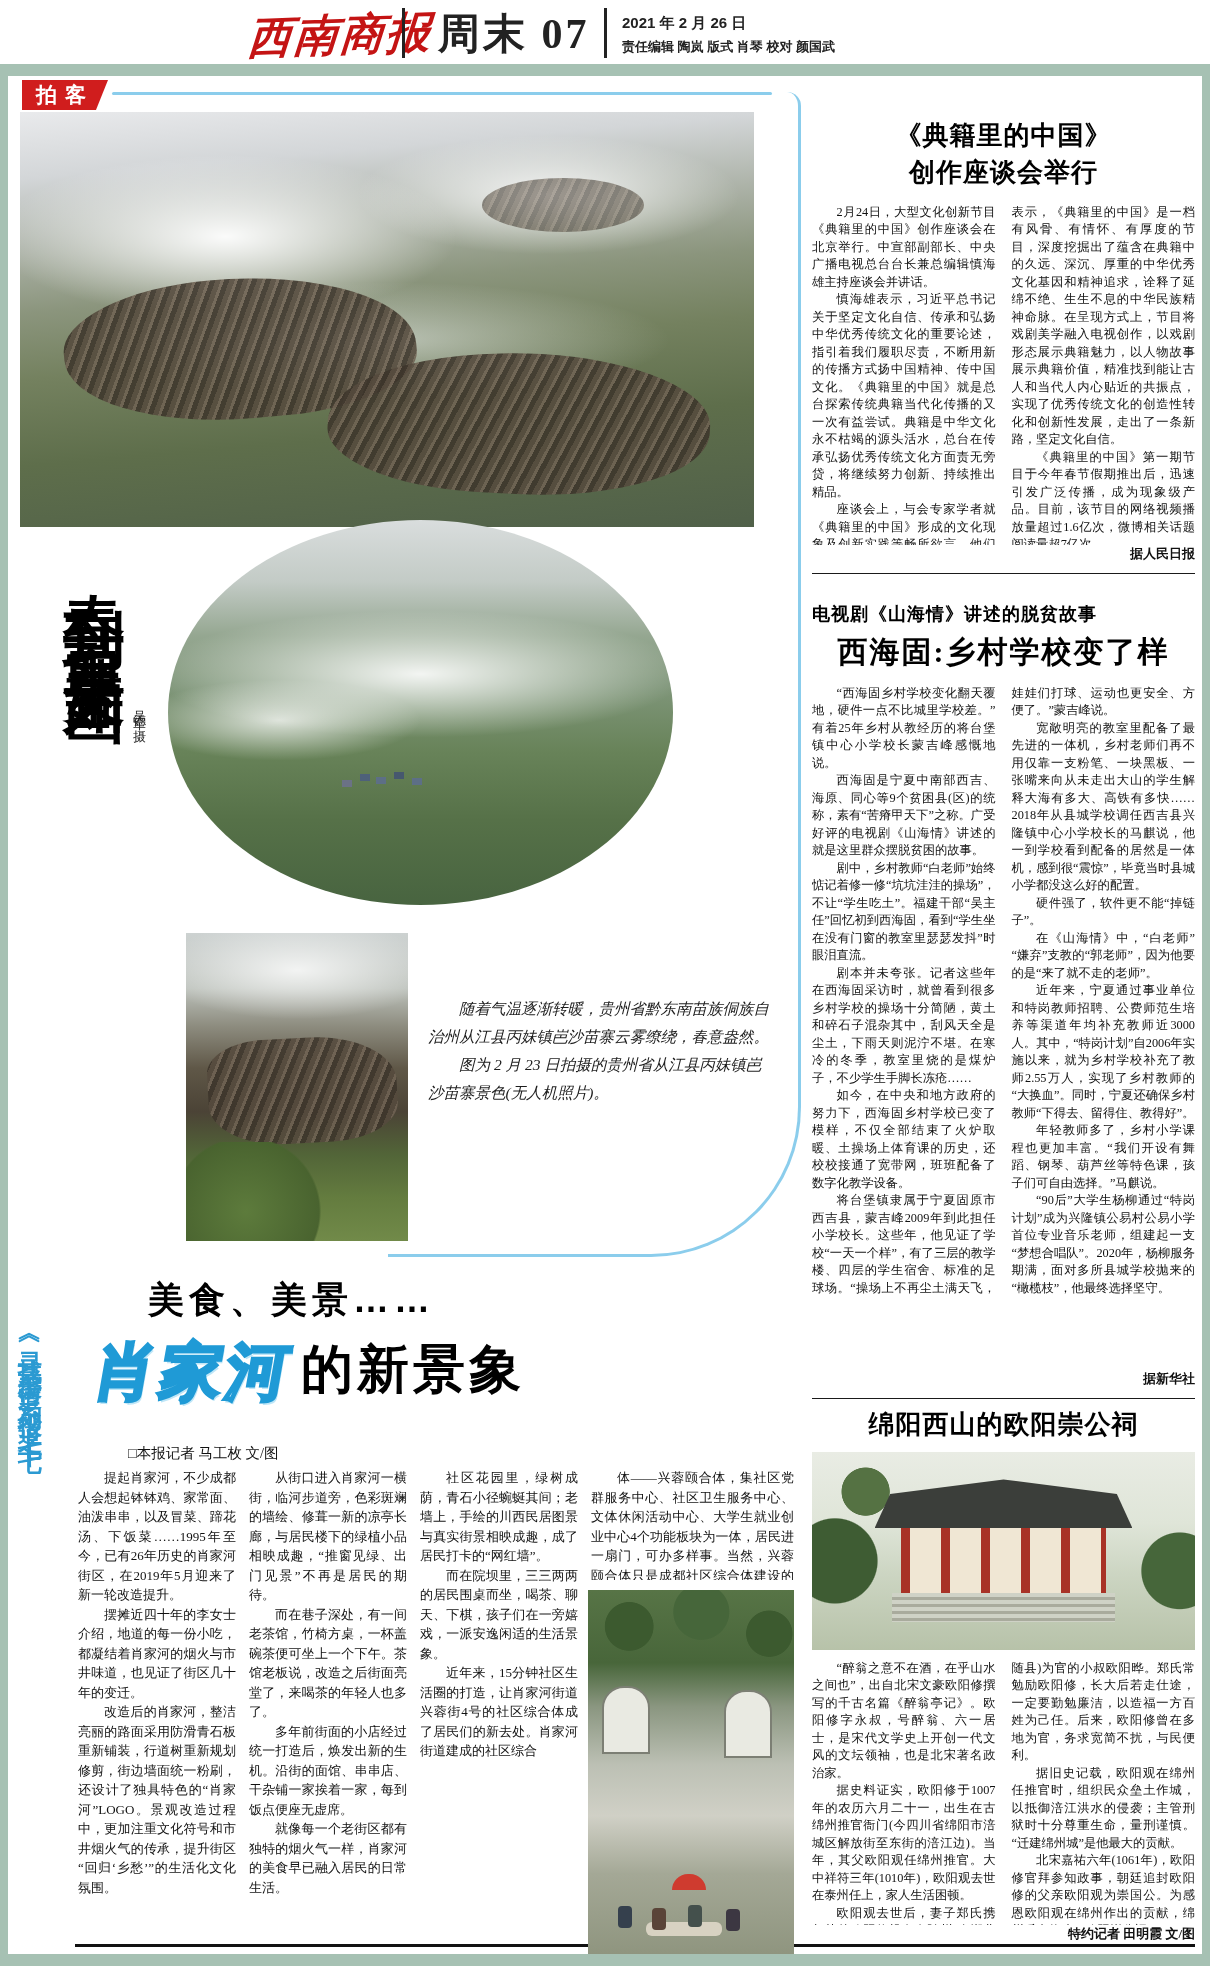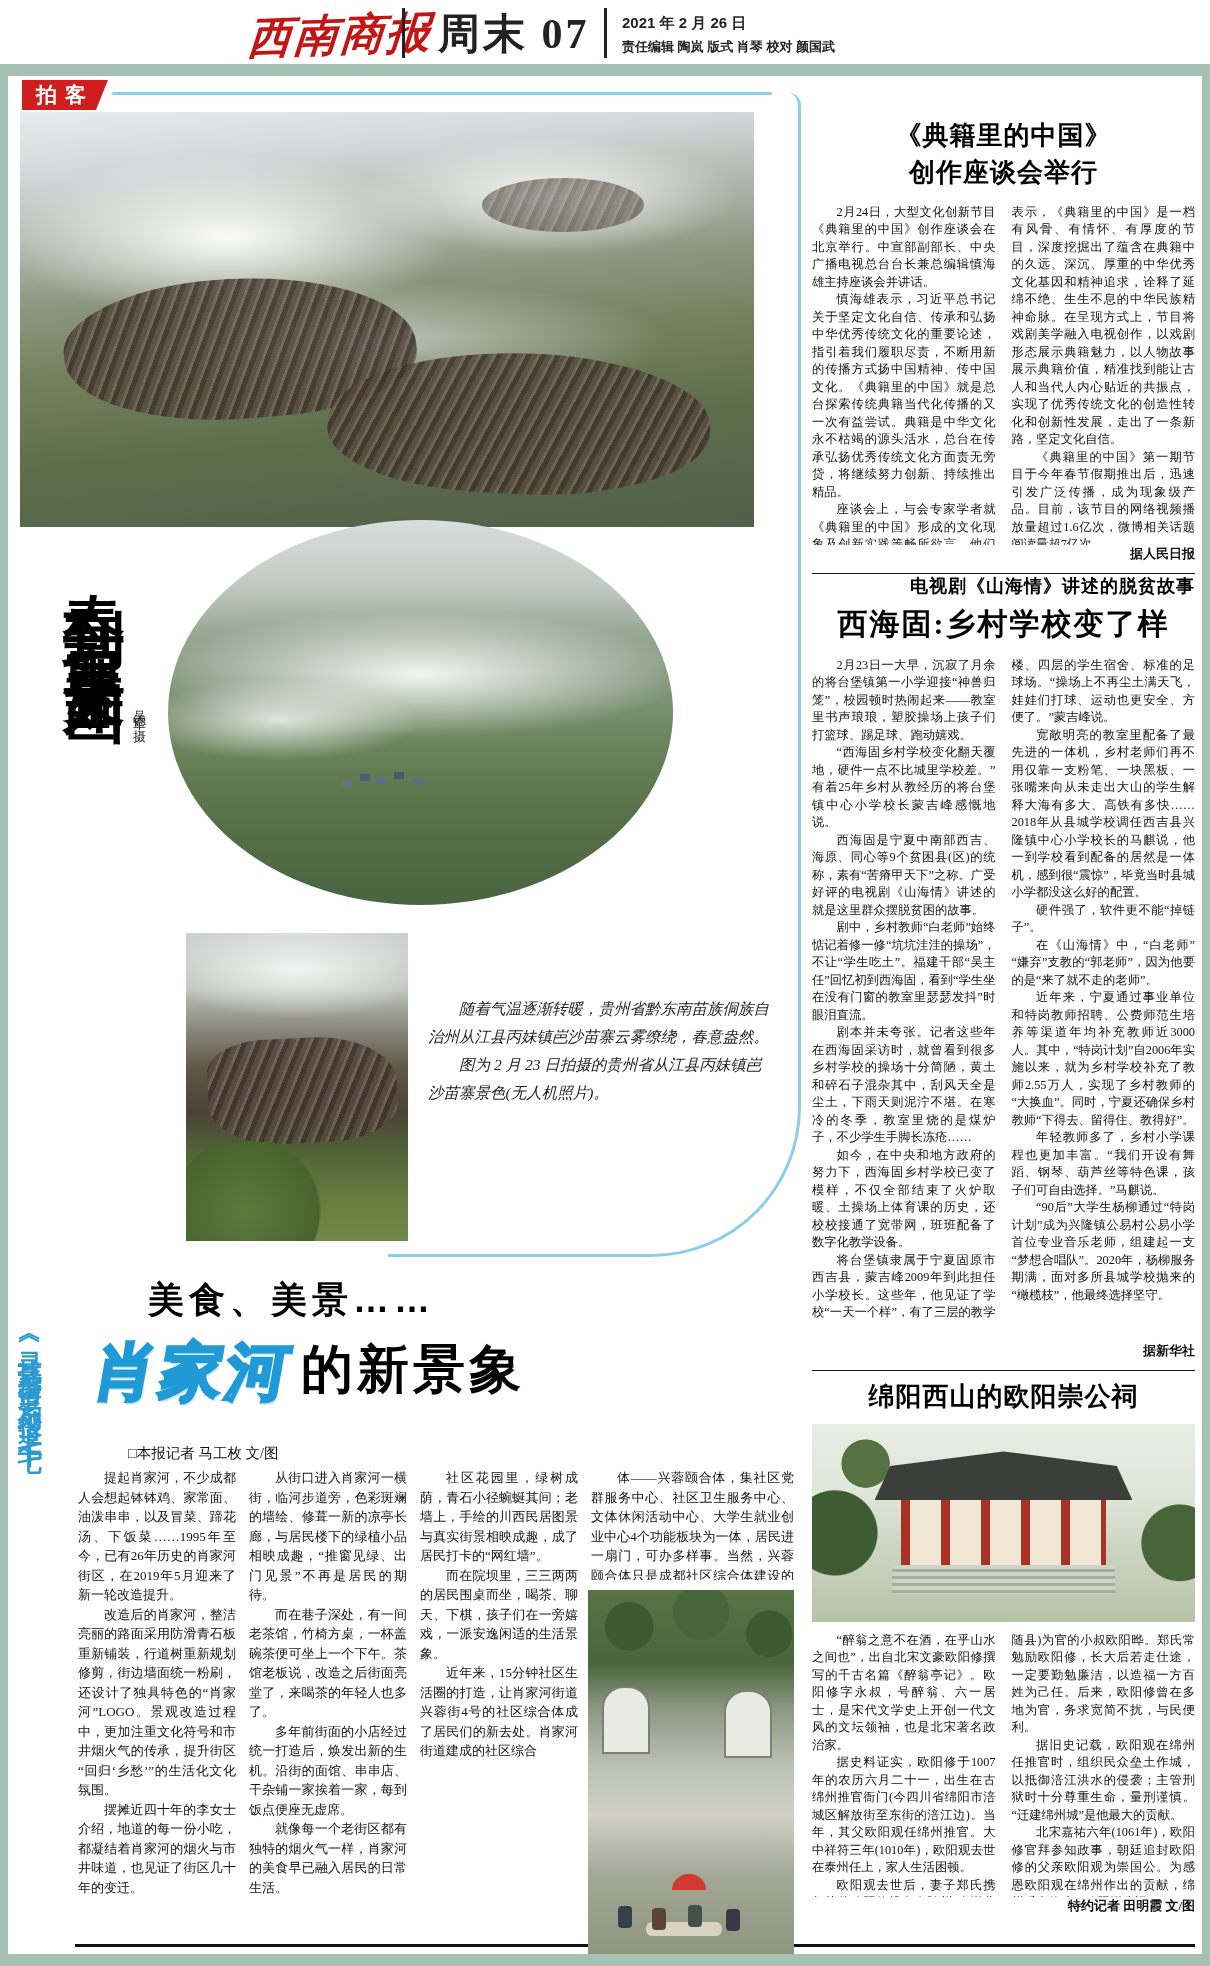--- a/index.html
+++ b/index.html
@@ -89,21 +89,21 @@
         border-radius:22px 22px 0 0;}
   .arch1{left:14px;top:96px;} .arch2{left:136px;top:100px;}
   .ppl{position:absolute;bottom:26px;left:30px;width:14px;height:22px;background:#35404d;border-radius:4px;
        box-shadow:34px 2px 0 #5a4438,70px -1px 0 #44504c,108px 3px 0 #3c3742;}
   .umbrella{position:absolute;bottom:64px;left:84px;width:34px;height:16px;background:#cf3b2f;
        border-radius:17px 17px 0 0;}
   .table-blob{position:absolute;bottom:18px;left:58px;width:76px;height:14px;background:#d8d2c2;border-radius:6px;}
   
   .rightcol{position:absolute;left:812px;top:118px;width:383px;}
   .a-title{font-size:26px;font-weight:900;text-align:center;line-height:1.42;letter-spacing:1px;color:#000;}
-  .a-kicker{font-size:18px;font-weight:bold;text-align:right;letter-spacing:1px;margin-top:0;color:#000;}
+  .a-kicker{font-size:18px;font-weight:bold;text-align:left;letter-spacing:1px;margin-top:28px;color:#000;}
   .a-title2{font-size:30px;font-weight:900;text-align:center;letter-spacing:2px;margin-top:6px;color:#000;}
   .a-body{margin-top:12px;column-count:2;column-gap:16px;font-size:12.3px;line-height:17.5px;
           text-align:justify;overflow:hidden;}
   .a-body p{margin:0;text-indent:2em;}
   .a1-body{height:358px;}
   .a2-body{height:702px;}
   .a3-body{height:282px;margin-top:10px;}
   .credit{text-align:right;font-weight:bold;font-size:13px;margin-top:-17px;position:relative;background:#fff;padding-left:60%;}
   .divider{border:none;border-top:1.5px solid #1a1a1a;margin:10px 0 0 0;}
   .photo-temple{position:relative;margin-top:8px;width:383px;height:198px;overflow:hidden;
@@ -170,22 +170,22 @@
   <div class="vseries">《寻找最美街道》系列报道之七十七</div>
 
   <div class="hl1">美食、美景……</div>
   <div class="hl2">
     <span class="hl-accent">肖家河</span><span class="hl-rest">的新景象</span>
   </div>
   <div class="byline">□本报记者 马工枚 文/图</div>
 
   <div class="fcol fcol1">
       <p>提起肖家河，不少成都人会想起钵钵鸡、家常面、油泼串串，以及冒菜、蹄花汤、下饭菜……1995年至今，已有26年历史的肖家河街区，在2019年5月迎来了新一轮改造提升。</p>
+      <p>摆摊近四十年的李女士介绍，地道的每一份小吃，都凝结着肖家河的烟火与市井味道，也见证了街区几十年的变迁。</p>
       <p>改造后的肖家河，整洁亮丽的路面采用防滑青石板重新铺装，行道树重新规划修剪，街边墙面统一粉刷，还设计了独具特色的“肖家河”LOGO。景观改造过程中，更加注重文化符号和市井烟火气的传承，提升街区“回归‘乡愁’”的生活化文化氛围。</p>
-      <p>摆摊近四十年的李女士介绍，地道的每一份小吃，都凝结着肖家河的烟火与市井味道，也见证了街区几十年的变迁。</p>
     </div>
   <div class="fcol fcol2">
       <p>从街口进入肖家河一横街，临河步道旁，色彩斑斓的墙绘、修葺一新的凉亭长廊，与居民楼下的绿植小品相映成趣，“推窗见绿、出门见景”不再是居民的期待。</p>
       <p>而在巷子深处，有一间老茶馆，竹椅方桌，一杯盖碗茶便可坐上一个下午。茶馆老板说，改造之后街面亮堂了，来喝茶的年轻人也多了。</p>
       <p>多年前街面的小店经过统一打造后，焕发出新的生机。沿街的面馆、串串店、干杂铺一家挨着一家，每到饭点便座无虚席。</p>
       <p>就像每一个老街区都有独特的烟火气一样，肖家河的美食早已融入居民的日常生活。</p>
     </div>
   <div class="fcol fcol3">
       <p>社区花园里，绿树成荫，青石小径蜿蜒其间；老墙上，手绘的川西民居图景与真实街景相映成趣，成了居民打卡的“网红墙”。</p>
       <p>而在院坝里，三三两两的居民围桌而坐，喝茶、聊天、下棋，孩子们在一旁嬉戏，一派安逸闲适的生活景象。</p>
@@ -218,21 +218,20 @@
         </div>
       <div class="credit">据人民日报</div>
     </div>
 
     <hr class="divider">
 
     <div>
       <div class="a-kicker">电视剧《山海情》讲述的脱贫故事</div>
       <div class="a-title2">西海固:乡村学校变了样</div>
       <div class="a-body a2-body">
-          <p>2月23日一大早，沉寂了月余的将台堡镇第一小学迎接“神兽归笼”，校园顿时热闹起来——教室里书声琅琅，塑胶操场上孩子们打篮球、踢足球、跑动嬉戏。</p>
           <p>“西海固乡村学校变化翻天覆地，硬件一点不比城里学校差。”有着25年乡村从教经历的将台堡镇中心小学校长蒙吉峰感慨地说。</p>
           <p>西海固是宁夏中南部西吉、海原、同心等9个贫困县(区)的统称，素有“苦瘠甲天下”之称。广受好评的电视剧《山海情》讲述的就是这里群众摆脱贫困的故事。</p>
           <p>剧中，乡村教师“白老师”始终惦记着修一修“坑坑洼洼的操场”，不让“学生吃土”。福建干部“吴主任”回忆初到西海固，看到“学生坐在没有门窗的教室里瑟瑟发抖”时眼泪直流。</p>
           <p>剧本并未夸张。记者这些年在西海固采访时，就曾看到很多乡村学校的操场十分简陋，黄土和碎石子混杂其中，刮风天全是尘土，下雨天则泥泞不堪。在寒冷的冬季，教室里烧的是煤炉子，不少学生手脚长冻疮……</p>
           <p>如今，在中央和地方政府的努力下，西海固乡村学校已变了模样，不仅全部结束了火炉取暖、土操场上体育课的历史，还校校接通了宽带网，班班配备了数字化教学设备。</p>
           <p>将台堡镇隶属于宁夏固原市西吉县，蒙吉峰2009年到此担任小学校长。这些年，他见证了学校“一天一个样”，有了三层的教学楼、四层的学生宿舍、标准的足球场。“操场上不再尘土满天飞，娃娃们打球、运动也更安全、方便了。”蒙吉峰说。</p>
           <p>宽敞明亮的教室里配备了最先进的一体机，乡村老师们再不用仅靠一支粉笔、一块黑板、一张嘴来向从未走出大山的学生解释大海有多大、高铁有多快……2018年从县城学校调任西吉县兴隆镇中心小学校长的马麒说，他一到学校看到配备的居然是一体机，感到很“震惊”，毕竟当时县城小学都没这么好的配置。</p>
           <p>硬件强了，软件更不能“掉链子”。</p>
           <p>在《山海情》中，“白老师”“嫌弃”支教的“郭老师”，因为他要的是“来了就不走的老师”。</p>
           <p>近年来，宁夏通过事业单位和特岗教师招聘、公费师范生培养等渠道年均补充教师近3000人。其中，“特岗计划”自2006年实施以来，就为乡村学校补充了教师2.55万人，实现了乡村教师的“大换血”。同时，宁夏还确保乡村教师“下得去、留得住、教得好”。</p>

